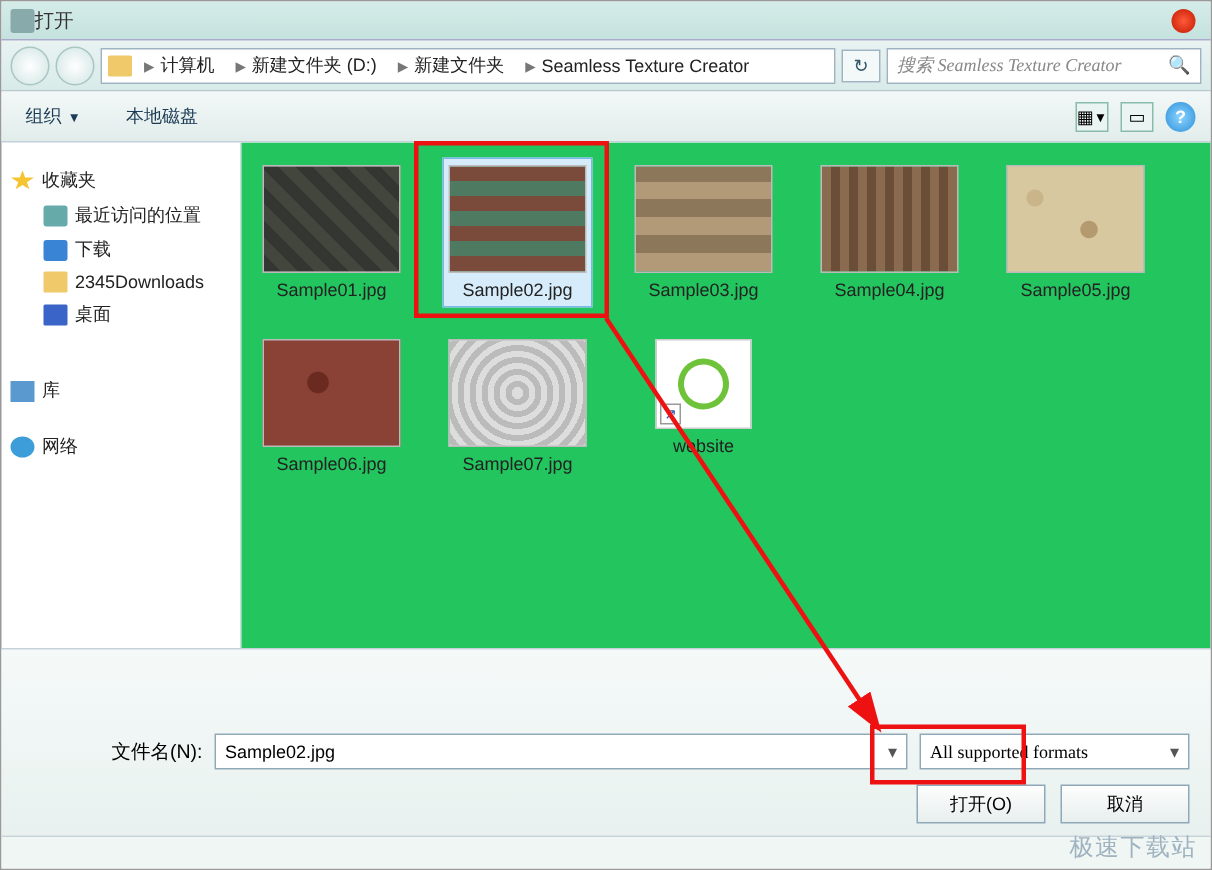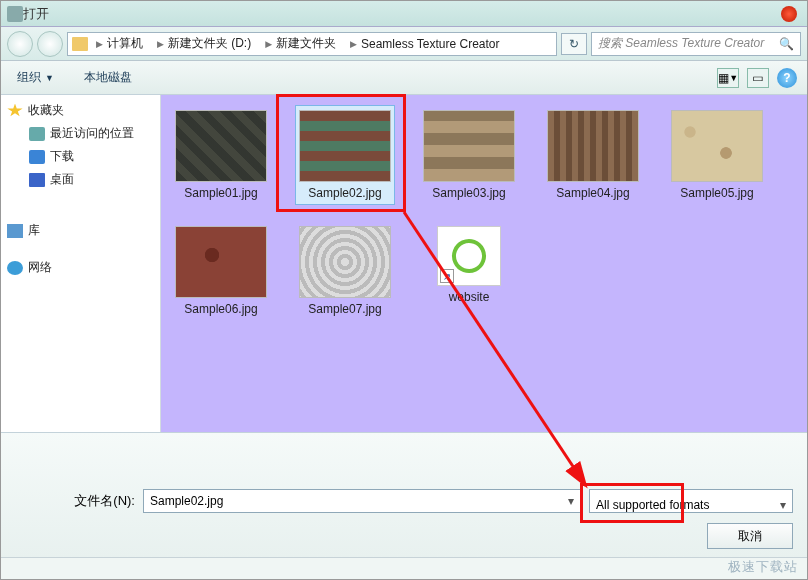--- a/index.html
+++ b/index.html
@@ -63,57 +63,57 @@
   display: flex; align-items: center; gap: 4px;
   padding: 2px 6px; color: #222;
 }
 .crumb .sep { color: #777; font-size: 9px; }
 .refresh {
   width: 26px; height: 22px; border: 1px solid #9fb4c2; background: #f3f9f8;
   display: flex; align-items: center; justify-content: center; color: #356;
 }
 .searchbox {
   width: 210px; height: 24px; border: 1px solid #9fb4c2; background: #fff;
-  display: flex; align-items: center; padding: 0 6px; color: #888;
+  display: flex; align-items: center; padding: 0 6px; color: #888; font-family: Liberation Serif, serif;
 }
 .searchbox .mag { margin-left: auto; color: #47a; }
 .toolbar {
   height: 34px;
   background: linear-gradient(#f2f8f7, #e2edeb);
   border-bottom: 1px solid #c3d2da;
   display: flex; align-items: center; padding: 0 10px; gap: 18px;
 }
 .toolbar .right { margin-left: auto; display: flex; gap: 8px; }
 .tb-btn { display: flex; align-items: center; gap: 4px; padding: 3px 6px; color: #1b3b56; }
 .tb-icon { width: 22px; height: 20px; border: 1px solid #8ba; background: #eaf4f2; display: flex; align-items: center; justify-content: center; }
 .tb-help { width: 20px; height: 20px; border-radius: 50%; background: radial-gradient(#8cd4ff, #2b8fd8); color: #fff; font-weight: bold; display: flex; align-items: center; justify-content: center; }
 .body {
   flex: 1; display: flex; overflow: hidden;
 }
 .sidebar {
-  width: 160px; border-right: 1px solid #d2dbe0; padding: 4px 0; overflow: hidden;
+  width: 160px; border-right: 1px solid #d2dbe0; padding: 14px 0; overflow: hidden;
 }
 .tree-item {
   display: flex; align-items: center; gap: 5px;
   padding: 3px 6px 3px 14px; color: #222;
 }
 .tree-item.h { padding-left: 6px; }
 .tree-item.indent { padding-left: 28px; }
 .tree-sep { height: 14px; }
 .ic { width: 16px; height: 14px; display: inline-block; }
 .ic-star { background: #f5c430; clip-path: polygon(50% 0,61% 35%,98% 35%,68% 57%,79% 91%,50% 70%,21% 91%,32% 57%,2% 35%,39% 35%); }
 .ic-dl { background: #3a84d6; border-radius: 2px; }
 .ic-recent { background: #6aa; border-radius: 2px; }
 .ic-folder { background: #f0c96a; border-radius: 1px; }
 .ic-desk { background: #3a64c8; border-radius: 1px; }
 .ic-cloud { width: 18px; height: 12px; background: #4aa6e8; border-radius: 6px; }
 .ic-lib { width: 16px; height: 14px; background: #5a99d0; }
 .ic-net { width: 16px; height: 14px; background: #3c9dd8; border-radius: 50%; }
 .filearea {
-  flex: 1; padding: 10px 10px 0 10px; overflow: auto; background: #c4b5fd;
+  flex: 1; padding: 10px 10px 0 10px; overflow: auto; background: #22c55e;
 }
 .grid {
   display: flex; flex-wrap: wrap; gap: 16px 24px;
 }
 .fileitem {
   width: 100px; display: flex; flex-direction: column; align-items: center;
   padding: 4px; border: 1px solid transparent;
 }
 .fileitem.selected { background: #d6ecfb; border: 1px solid #7bb7e8; }
 .thumb {
@@ -132,38 +132,38 @@
   padding: 10px 14px 8px 14px;
 }
 .fnrow { display: flex; align-items: center; gap: 8px; margin-bottom: 10px; margin-top: 46px; }
 .fnlabel { width: 120px; text-align: right; font-size: 13px; }
 .fninput {
   flex: 1; height: 24px; border: 1px solid #8fa8b8; background: #fff; padding: 0 6px;
   display: flex; align-items: center;
 }
 .fninput .dd { margin-left: auto; color: #555; }
 .filter {
-  width: 204px; height: 24px; border: 1px solid #8fa8b8; background: #fff;
-  display: flex; align-items: flex-end; padding: 0 6px;
+  width: 180px; height: 24px; border: 1px solid #8fa8b8; background: #fff;
+  display: flex; align-items: center; padding: 0 6px; font-family: Liberation Serif, serif;
 }
 .filter .dd { margin-left: auto; color: #555; }
 .btnrow { display: flex; justify-content: flex-end; gap: 10px; }
 .btnrow .btn {
   width: 86px; height: 26px; border: 1px solid #8fa8b8;
   background: linear-gradient(#fdfdfd, #e7efee);
   display: flex; align-items: center; justify-content: center;
 }
 .highlight-box {
   position: absolute; border: 3px solid #e11; pointer-events: none;
 }
 .arrow-line {
   position: absolute; pointer-events: none;
 }
 .watermark {
-  position: absolute; right: 10px; bottom: 4px; color: #9fb3c0; font-size: 13px;
+  position: absolute; right: 10px; bottom: 4px; color: #9fb3c0; font-size: 16px;
   letter-spacing: 1px;
 }
 .statusbar { height: 22px; border-top: 1px solid #c7d3d8; background: #f0f6f4; }
 
 
 .tx1 { background: repeating-linear-gradient(45deg,#6a6f6a 0 8px,#8b8f85 8px 16px),#7b7d75; background-blend-mode: multiply; }
 .tx2 { background: repeating-linear-gradient(0deg,#7a4a3a 0 10px,#4e7a62 10px 20px),repeating-linear-gradient(90deg,#8a5a48 0 12px,#557a5a 12px 24px); }
 .tx3 { background: repeating-linear-gradient(0deg,#b29a78 0 12px,#8c775a 12px 24px); }
 .tx4 { background: repeating-linear-gradient(90deg,#8b6b50 0 6px,#6b4e38 6px 12px); }
 .tx5 { background: radial-gradient(circle at 20% 30%,#cab58a 6%,transparent 7%),radial-gradient(circle at 60% 60%,#b59a70 8%,transparent 9%),#d7c8a0; }
@@ -233,20 +233,24 @@
         </div>
       <div class="tree-item indent">
           <span class="ic ic-recent"></span>
           <span>最近访问的位置</span>
         </div>
       <div class="tree-item indent">
           <span class="ic ic-dl"></span>
           <span>下载</span>
         </div>
       <div class="tree-item indent">
+          <span class="ic ic-folder"></span>
+          <span>2345Downloads</span>
+        </div>
+      <div class="tree-item indent">
           <span class="ic ic-desk"></span>
           <span>桌面</span>
         </div>
       <div class="tree-sep"></div>
       <div class="tree-sep"></div>
       <div class="tree-item h">
           <span class="ic ic-lib"></span>
           <span>库</span>
         </div>
       <div class="tree-sep"></div>
@@ -304,20 +308,23 @@
         <span>Sample02.jpg</span>
         <span class="dd">▾</span>
       </div>
       <div class="filter">
         <span>All supported formats</span>
         <span class="dd">▾</span>
       </div>
     </div>
     <div class="btnrow">
       <div class="btn">
+          <span>打开(O)</span>
+        </div>
+      <div class="btn">
           <span>取消</span>
         </div>
     </div>
   </div>
 
   <div class="statusbar"></div>
 </div>
 
 <div class="highlight-box" style="left:276px; top:94px; width:130px; height:118px;"></div>
 <div class="highlight-box" style="left:580px; top:483px; width:104px; height:40px;"></div>

